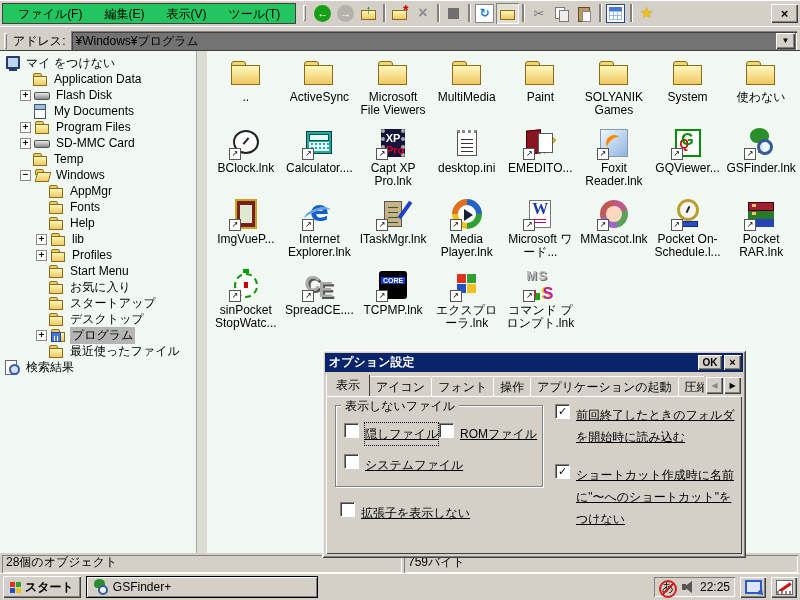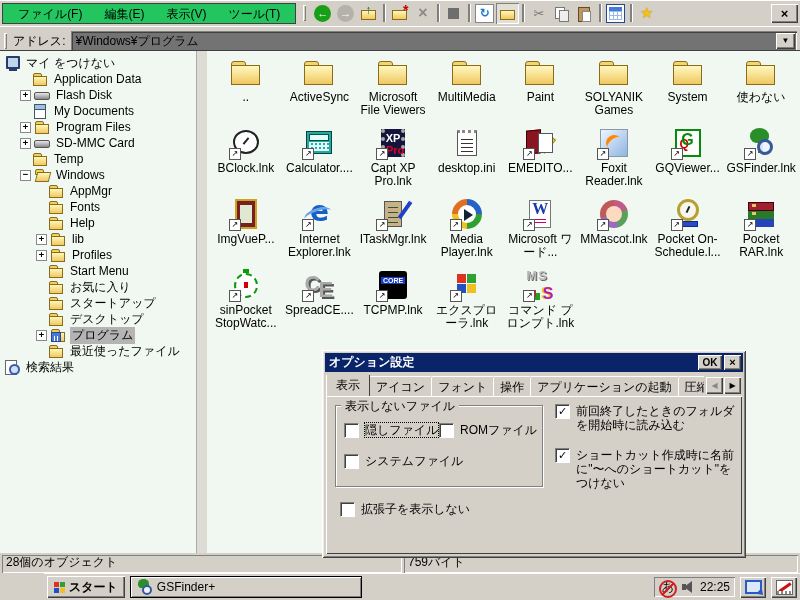--- a/index.html
+++ b/index.html
@@ -174,35 +174,35 @@
   .tsbtn{width:17px;height:17px;font-size:8px;line-height:15px;text-align:center;}
   .tsbtn.dis{color:#8a8a8a;}
   .dbody{position:absolute;left:4px;right:4px;top:46px;bottom:4px;background:#d4d0c8;
       box-shadow:inset 1px 1px 0 #fff,inset -1px -1px 0 #404040;}
   .group{position:absolute;left:9px;top:9px;width:206px;height:80px;border:1px solid #808080;
       box-shadow:inset 1px 1px 0 #fff,1px 1px 0 #fff;}
   .gtitle{position:absolute;top:-8px;left:5px;background:#d4d0c8;padding:0 4px;}
   .cbrow{display:flex;align-items:flex-start;gap:6px;}
   .cb{width:13px;height:13px;flex:0 0 13px;background:#fff;border:1px solid;border-color:#808080 #fff #fff #808080;
       box-shadow:inset 1px 1px 0 #404040;font-weight:bold;font-size:11px;line-height:12px;text-align:center;}
-  .cbtext{line-height:14px;}
+  .cbtext{line-height:22px;text-decoration:underline;}
   .cbtext.focus{outline:1px dotted #000;}
   .group .cbrow:nth-of-type(1){position:absolute;left:8px;top:17px;}
   .group .cbrow:nth-of-type(2){position:absolute;left:103px;top:17px;}
   .group .cbrow:nth-of-type(3){position:absolute;left:8px;top:48px;}
   .extrow{position:absolute;left:14px;top:106px;}
   .rightcol{position:absolute;left:229px;top:8px;width:186px;display:flex;flex-direction:column;gap:16px;}
 
   
   .statusbar{position:absolute;left:0;right:0;bottom:26px;height:18px;background:#d4d0c8;display:flex;gap:2px;padding:2px 2px 1px;}
   .spanel{box-shadow:inset 1px 1px 0 #808080,inset -1px -1px 0 #fff;padding:0 4px;line-height:15px;white-space:nowrap;overflow:hidden;}
   .s1{width:392px;}
   .s2{flex:1;}
   .taskbar{position:absolute;left:0;right:0;bottom:0;height:26px;background:#d4d0c8;border-top:1px solid #fff;
-      display:flex;align-items:center;gap:5px;padding:0 3px;margin-left:44px;}
+      display:flex;align-items:center;gap:5px;padding:0 3px;}
   .startbtn{height:22px;display:flex;align-items:center;gap:4px;padding:0 7px;font-weight:bold;font-size:12px;}
   .flagmini{width:11px;height:11px;position:relative;}
   .flagmini::before{content:"";position:absolute;left:0;top:0;width:5px;height:5px;background:#e03020;
       box-shadow:6px 0 0 #30a030,0 6px 0 #2050c8,6px 6px 0 #f0c020;}
   .taskbtn{height:22px;width:232px;display:flex;align-items:center;gap:5px;padding:0 5px;background:#d4d0c8;
       border:1px solid #000;box-shadow:inset 1px 1px 0 #fff,inset -1px -1px 0 #808080;text-align:left;}
   .mgs{width:16px;height:16px;position:relative;flex:0 0 16px;}
   .mgs::before{content:"";position:absolute;left:2px;top:0;width:11px;height:9px;background:#2a8f2a;border-radius:50% 50% 40% 40%;}
   .mgs::after{content:"";position:absolute;left:6px;top:6px;width:6px;height:6px;border:2px solid #345a9a;border-radius:50%;background:#ecf3ff;}
   .tray{margin-left:auto;height:20px;display:flex;align-items:center;gap:5px;padding:0 5px;

